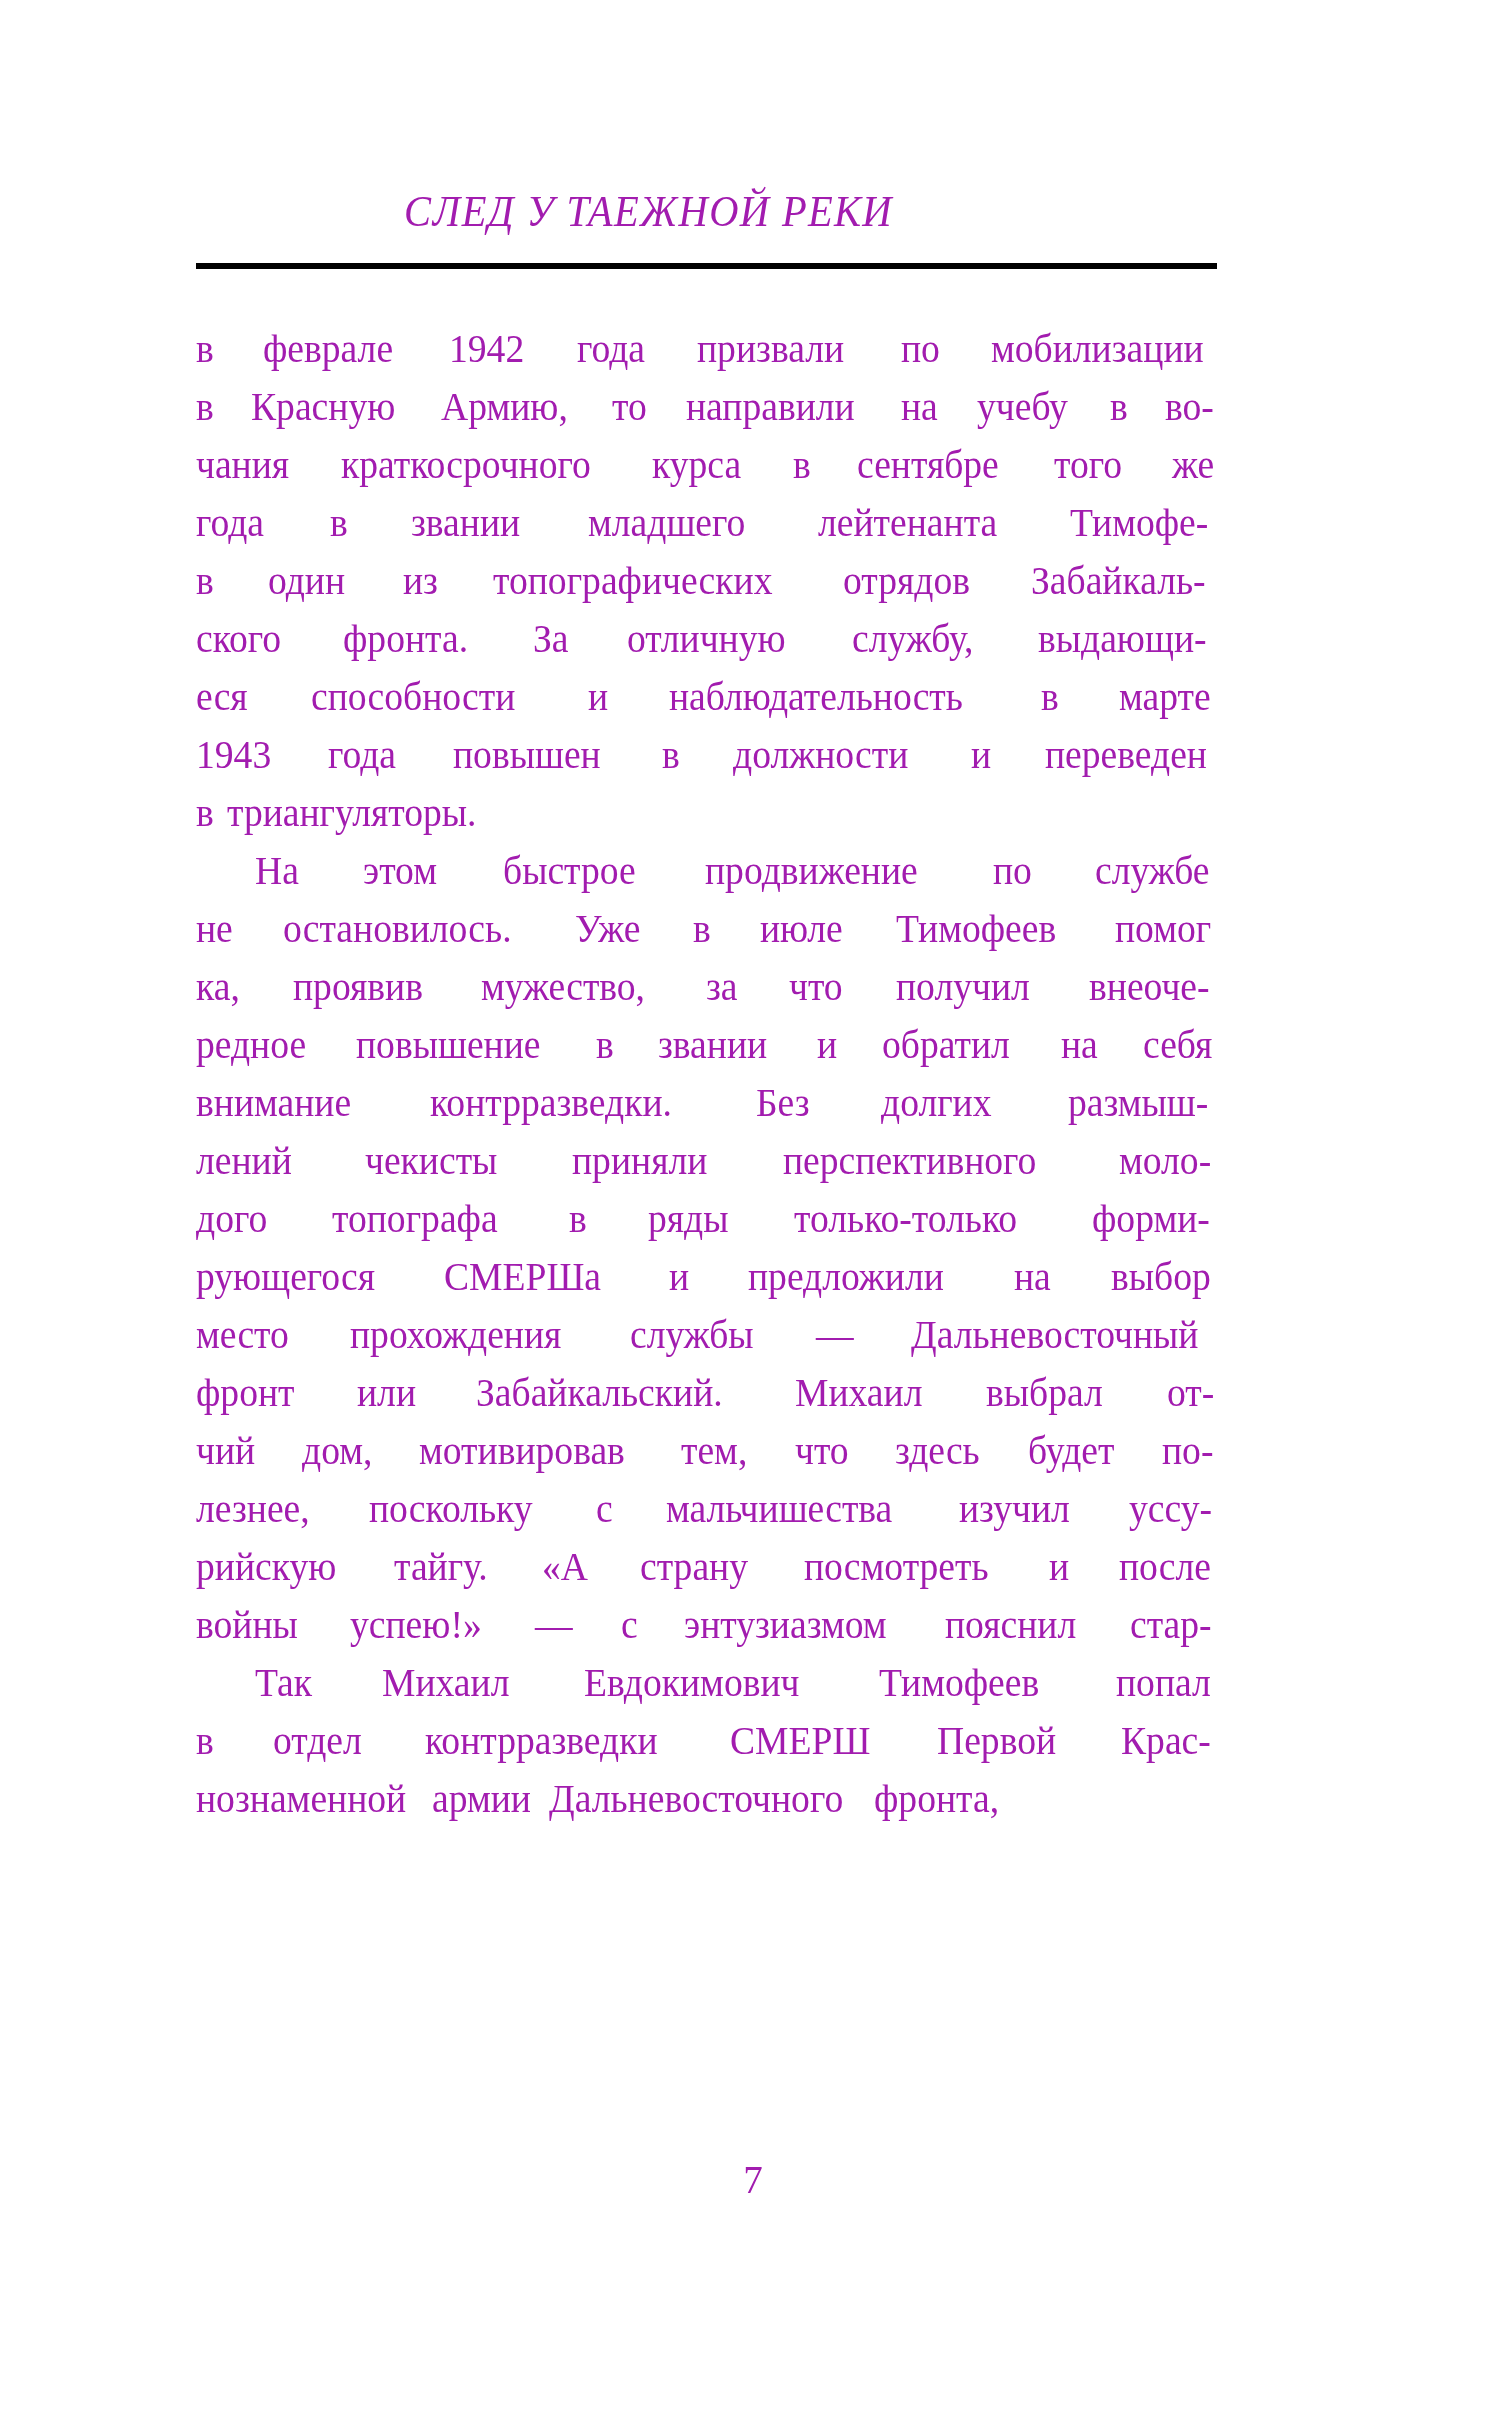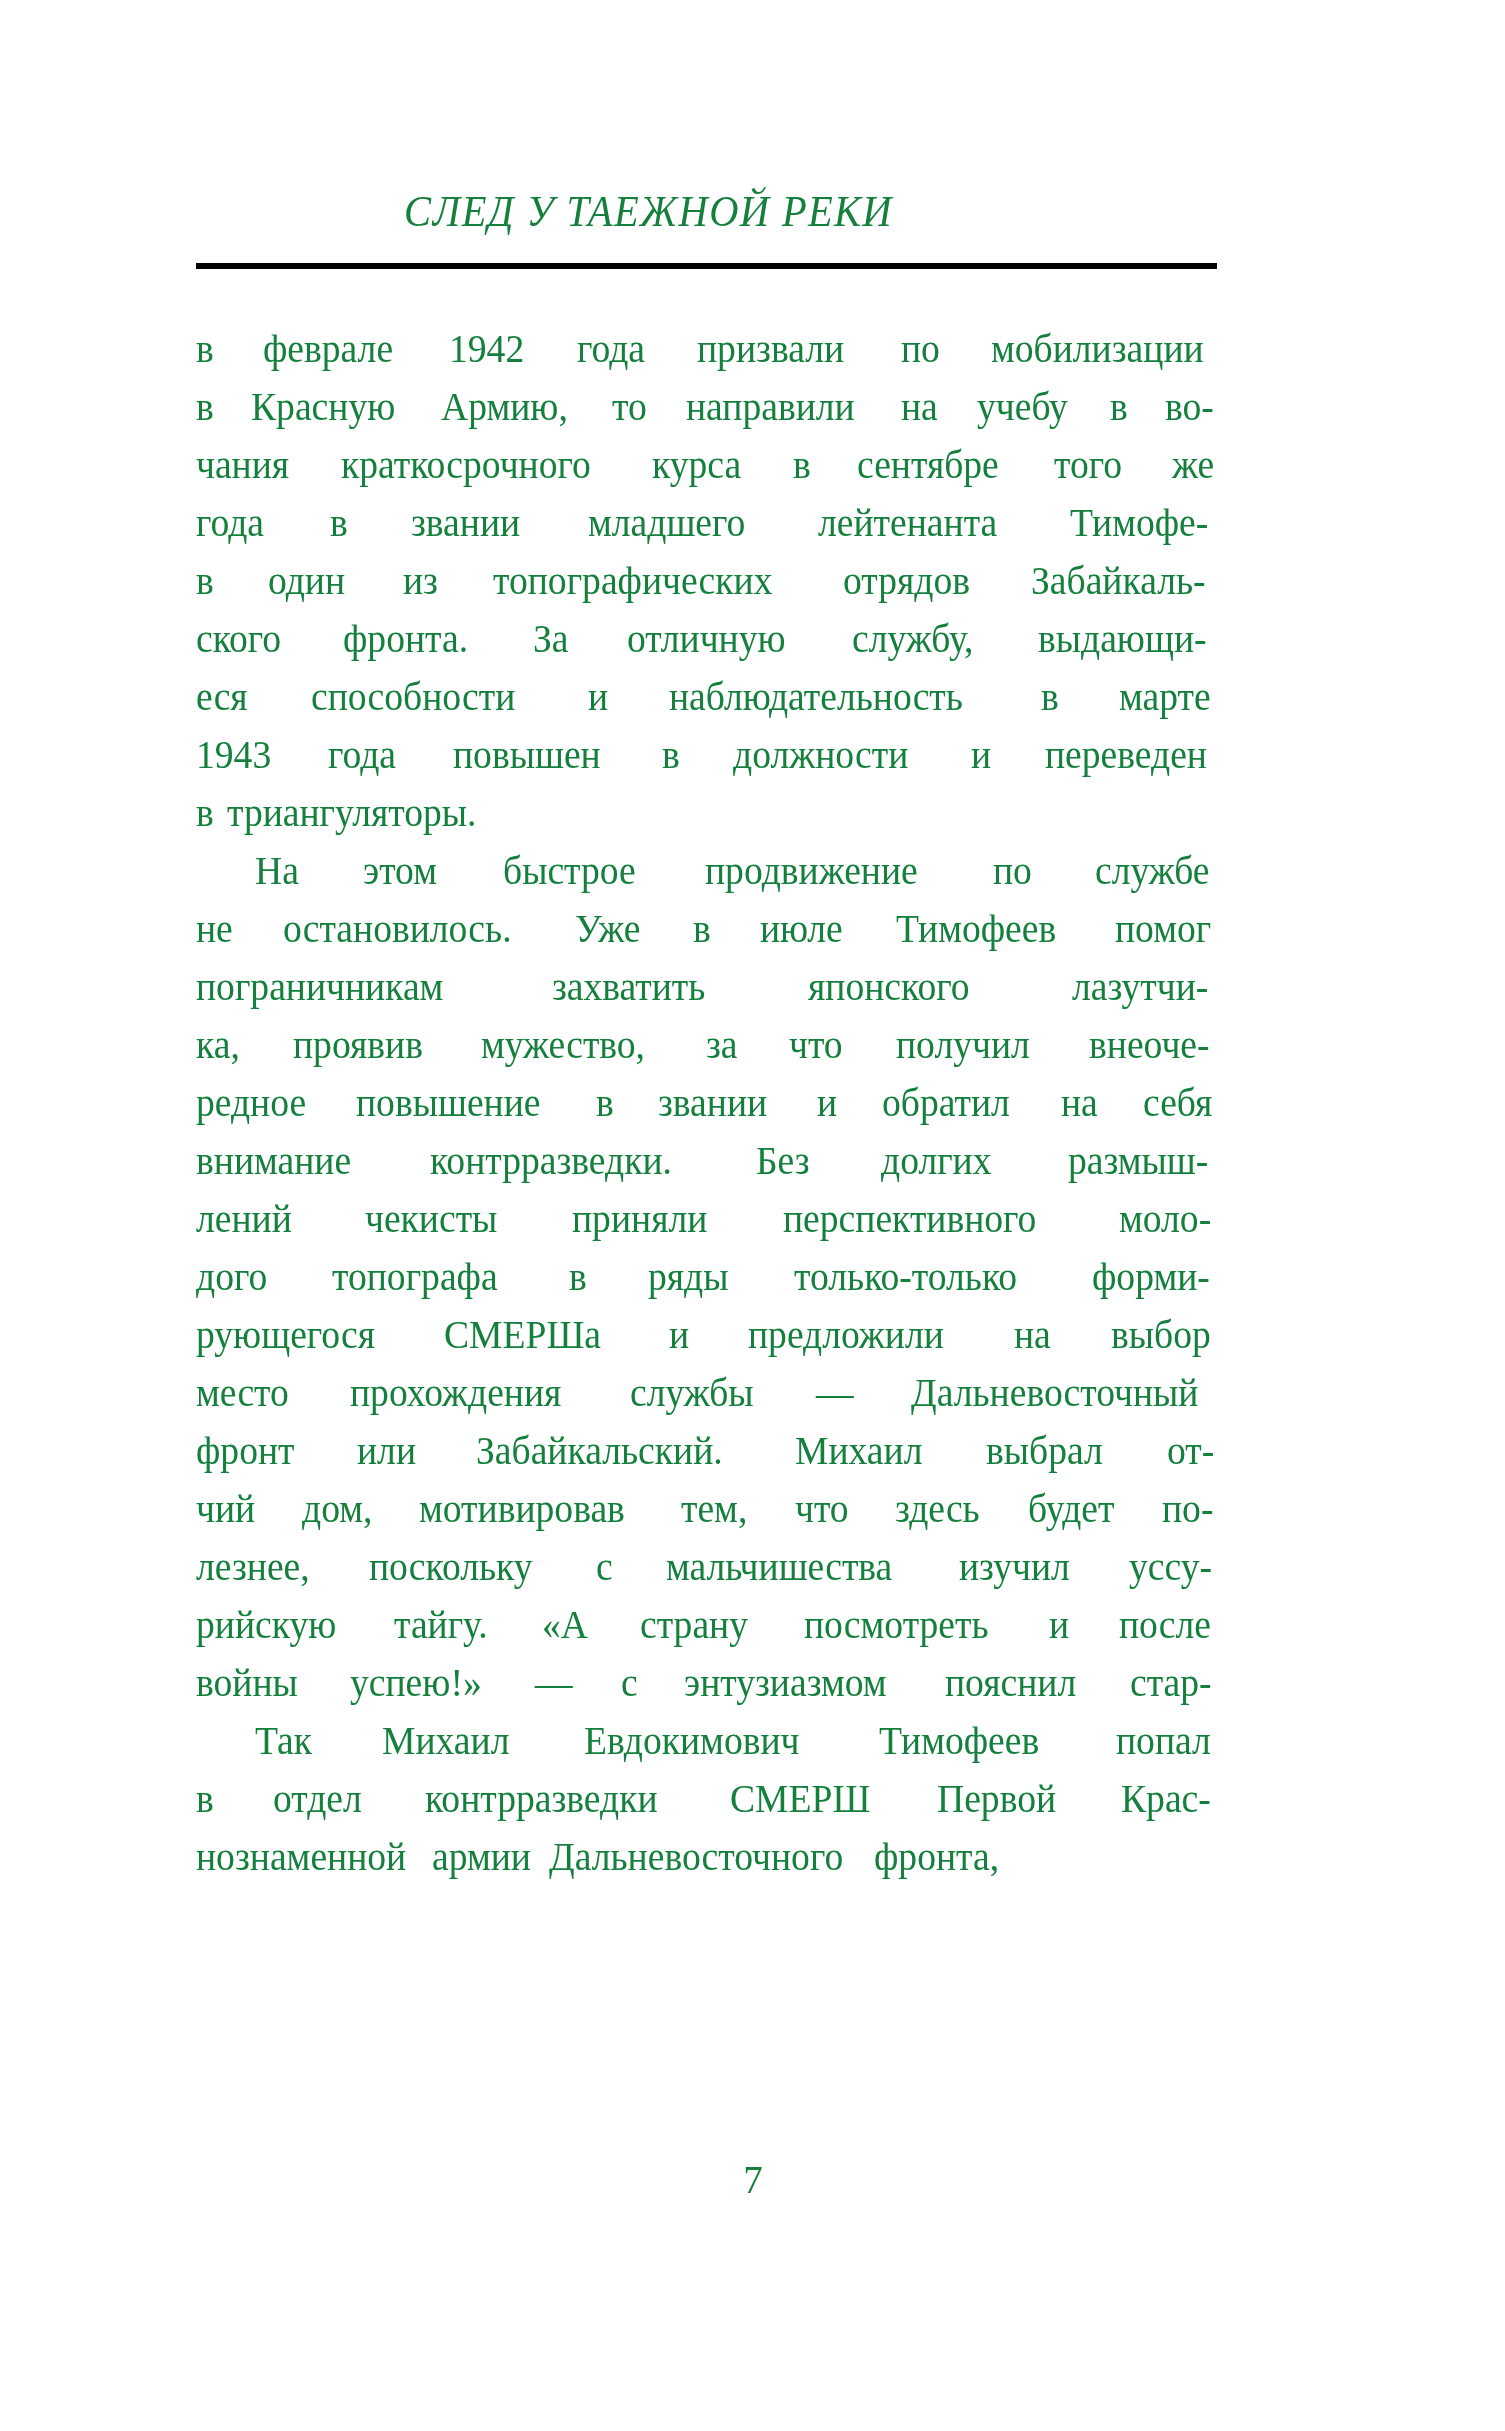--- a/index.html
+++ b/index.html
@@ -10,21 +10,21 @@
   }
 
   .page {
     position: relative;
     width: 1506px;
     height: 2432px;
     margin: 0 auto;
     background: #ffffff;
     overflow: hidden;
     font-family: "Liberation Serif", "DejaVu Serif", serif;
-    color: #15803d;
+    color: #a21caf;
     -webkit-font-smoothing: antialiased;
   }
 
   
   .running-head {
     position: absolute;
     left: 196px;
     top: 182px;
     width: 1021px;
     height: 65px;
@@ -130,21 +130,20 @@
         <div class="line justify"><span class="word">года</span><span class="word">в</span><span class="word">звании</span><span class="word">младшего</span><span class="word">лейтенанта</span><span class="word">Тимофе-</span></div>
         <div class="line justify"><span class="word">в</span><span class="word">один</span><span class="word">из</span><span class="word">топографических</span><span class="word">отрядов</span><span class="word">Забайкаль-</span></div>
         <div class="line justify"><span class="word">ского</span><span class="word">фронта.</span><span class="word">За</span><span class="word">отличную</span><span class="word">службу,</span><span class="word">выдающи-</span></div>
         <div class="line justify"><span class="word">еся</span><span class="word">способности</span><span class="word">и</span><span class="word">наблюдательность</span><span class="word">в</span><span class="word">марте</span></div>
         <div class="line justify"><span class="word">1943</span><span class="word">года</span><span class="word">повышен</span><span class="word">в</span><span class="word">должности</span><span class="word">и</span><span class="word">переведен</span></div>
         <div class="line flush"><span class="word">в</span><span class="word">триангуляторы.</span></div>
       </div>
       <div class="para">
         <div class="line justify indent"><span class="word">На</span><span class="word">этом</span><span class="word">быстрое</span><span class="word">продвижение</span><span class="word">по</span><span class="word">службе</span></div>
         <div class="line justify"><span class="word">не</span><span class="word">остановилось.</span><span class="word">Уже</span><span class="word">в</span><span class="word">июле</span><span class="word">Тимофеев</span><span class="word">помог</span></div>
-        <div class="line justify"><span class="word">пограничникам</span><span class="word">захватить</span><span class="word">японского</span><span class="word">лазутчи-</span></div>
         <div class="line justify"><span class="word">ка,</span><span class="word">проявив</span><span class="word">мужество,</span><span class="word">за</span><span class="word">что</span><span class="word">получил</span><span class="word">внеоче-</span></div>
         <div class="line justify"><span class="word">редное</span><span class="word">повышение</span><span class="word">в</span><span class="word">звании</span><span class="word">и</span><span class="word">обратил</span><span class="word">на</span><span class="word">себя</span></div>
         <div class="line justify"><span class="word">внимание</span><span class="word">контрразведки.</span><span class="word">Без</span><span class="word">долгих</span><span class="word">размыш-</span></div>
         <div class="line justify"><span class="word">лений</span><span class="word">чекисты</span><span class="word">приняли</span><span class="word">перспективного</span><span class="word">моло-</span></div>
         <div class="line justify"><span class="word">дого</span><span class="word">топографа</span><span class="word">в</span><span class="word">ряды</span><span class="word">только-только</span><span class="word">форми-</span></div>
         <div class="line justify"><span class="word">рующегося</span><span class="word">СМЕРШа</span><span class="word">и</span><span class="word">предложили</span><span class="word">на</span><span class="word">выбор</span></div>
         <div class="line justify"><span class="word">место</span><span class="word">прохождения</span><span class="word">службы</span><span class="word">—</span><span class="word">Дальневосточный</span></div>
         <div class="line justify"><span class="word">фронт</span><span class="word">или</span><span class="word">Забайкальский.</span><span class="word">Михаил</span><span class="word">выбрал</span><span class="word">от-</span></div>
         <div class="line justify"><span class="word">чий</span><span class="word">дом,</span><span class="word">мотивировав</span><span class="word">тем,</span><span class="word">что</span><span class="word">здесь</span><span class="word">будет</span><span class="word">по-</span></div>
         <div class="line justify"><span class="word">лезнее,</span><span class="word">поскольку</span><span class="word">с</span><span class="word">мальчишества</span><span class="word">изучил</span><span class="word">уссу-</span></div>

